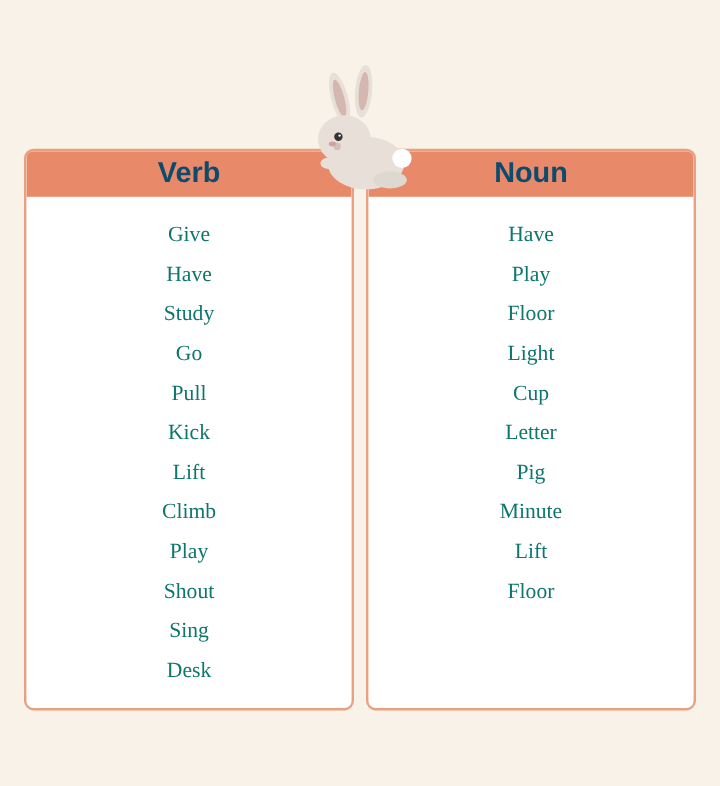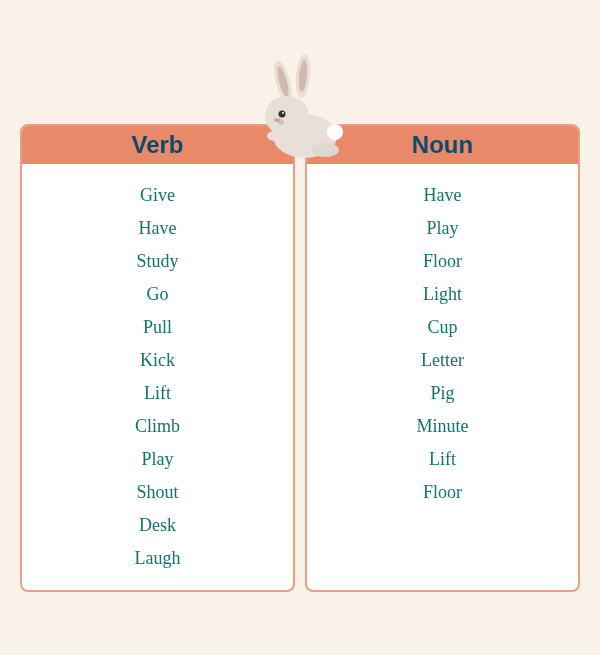--- a/index.html
+++ b/index.html
@@ -126,22 +126,22 @@
       <div class="word-item">Give</div>
           <div class="word-item">Have</div>
           <div class="word-item">Study</div>
           <div class="word-item">Go</div>
           <div class="word-item">Pull</div>
           <div class="word-item">Kick</div>
           <div class="word-item">Lift</div>
           <div class="word-item">Climb</div>
           <div class="word-item">Play</div>
           <div class="word-item">Shout</div>
+          <div class="word-item">Sing</div>
           <div class="word-item">Desk</div>
-          <div class="word-item">Laugh</div>
         </div>
     </div>
 
     <div class="column">
       <div class="column-header">
         <span class="column-header-title">Noun</span>
       </div>
       <div class="column-body">
 
       <div class="word-item">Have</div>

